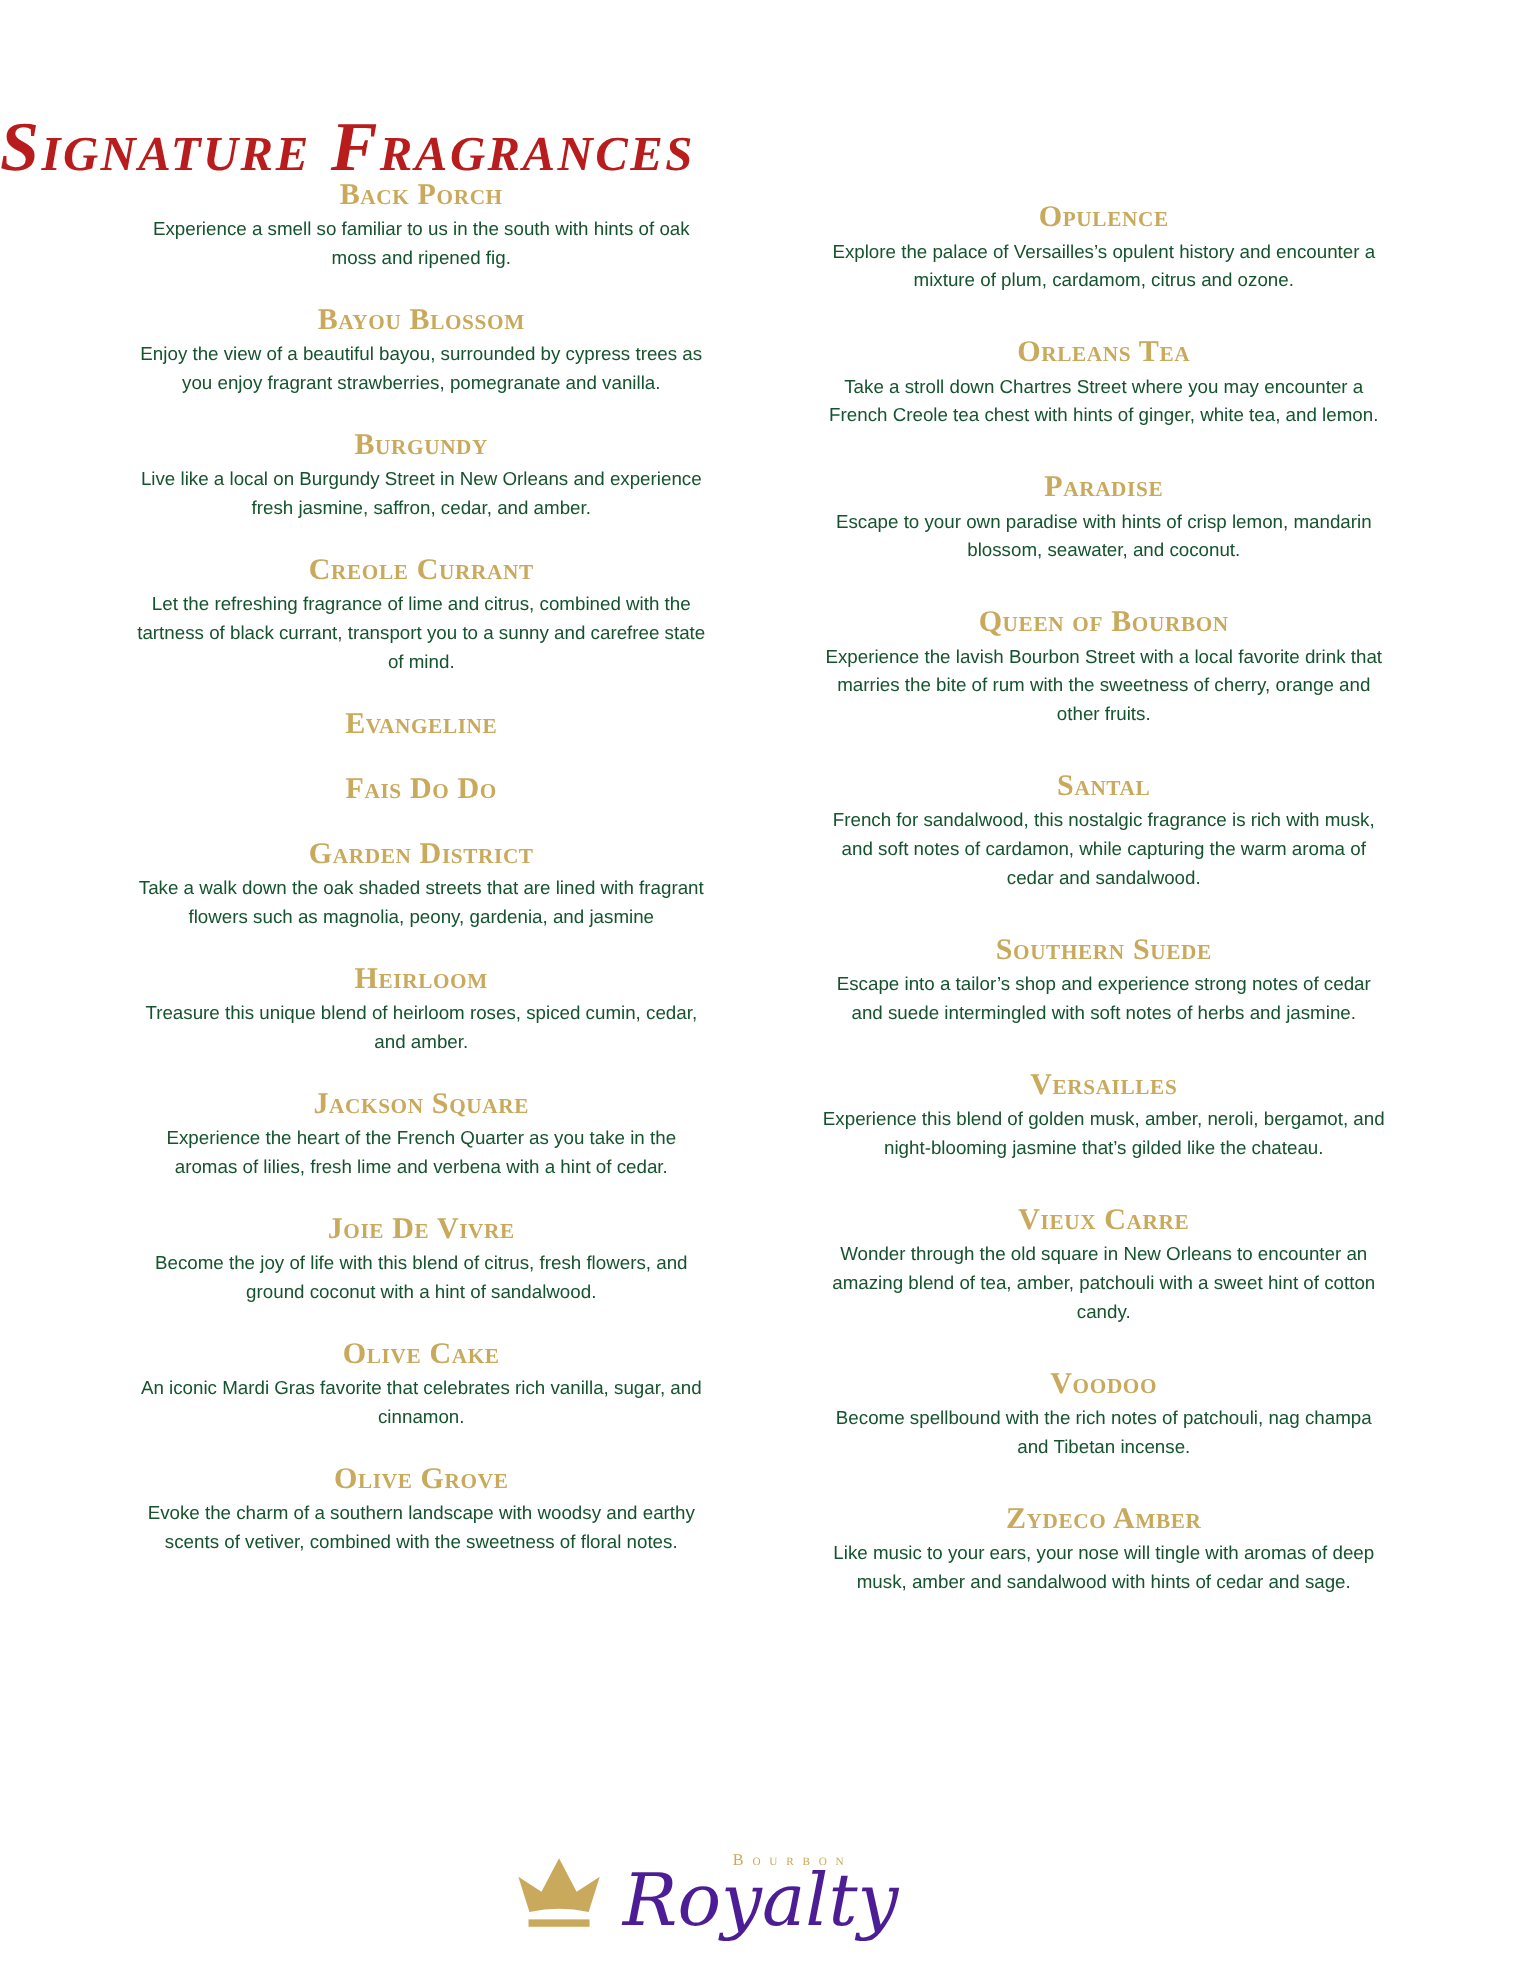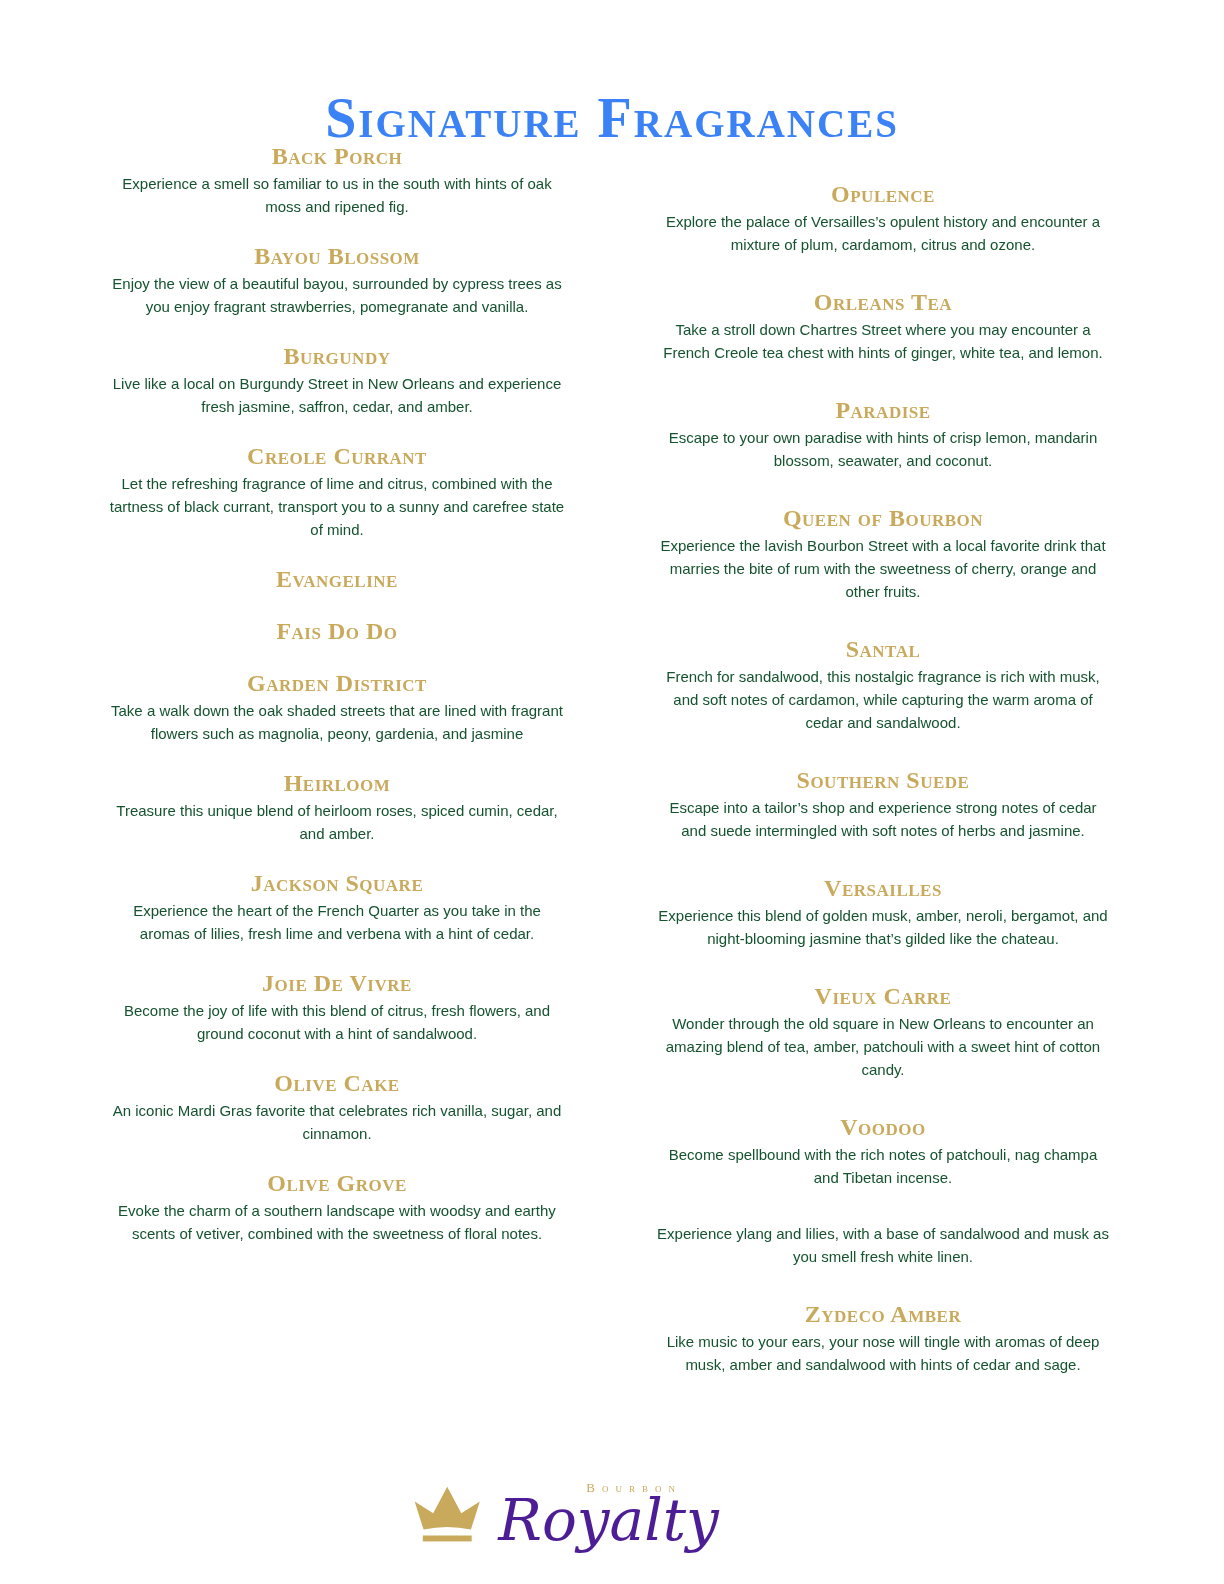--- a/index.html
+++ b/index.html
@@ -13,37 +13,37 @@
     height: 1584px;
     background: #ffffff;
     overflow: hidden;
     font-family: "Liberation Sans", sans-serif;
   }
   .page-title {
     position: absolute;
     top: 48px;
     left: 0;
     width: 100%;
-    text-align: center;
     font-family: "Liberation Serif", serif;
     font-variant: small-caps;
     font-weight: 700;
     font-size: 56px;
     letter-spacing: 2px;
-    color: #3b82f6;
+    color: #b91c1c;
+    font-style: italic;
   }
   .column {
     position: absolute;
     width: 456px;
     text-align: center;
   }
   .column-left  { left: 109px; top: 143px; }
   .column-right { left: 655px; top: 161px; }
   .fragrance-item { margin-bottom: 25px; }
-  .column-right .fragrance-item { margin-bottom: 33px; margin-top: 20px; }
+  .column-right .fragrance-item { margin-bottom: 33px; }
   .fragrance-name {
     font-family: "Liberation Serif", serif;
     font-variant: small-caps;
     font-weight: 700;
     font-size: 24px;
     line-height: 27px;
     letter-spacing: 0.5px;
     color: #C9A95C;
   }
   .fragrance-desc {
@@ -176,21 +176,20 @@
     </div>
     <div class="fragrance-item">
       <div class="fragrance-name">Vieux Carre</div>
       <div class="fragrance-desc">Wonder through the old square in New Orleans to encounter an amazing blend of tea, amber, patchouli with a sweet hint of cotton candy.</div>
     </div>
     <div class="fragrance-item">
       <div class="fragrance-name">Voodoo</div>
       <div class="fragrance-desc">Become spellbound with the rich notes of patchouli, nag champa and Tibetan incense.</div>
     </div>
     <div class="fragrance-item">
-      <div class="fragrance-desc">Experience ylang and lilies, with a base of sandalwood and musk as you smell fresh white linen.</div>
     </div>
     <div class="fragrance-item">
       <div class="fragrance-name">Zydeco Amber</div>
       <div class="fragrance-desc">Like music to your ears, your nose will tingle with aromas of deep musk, amber and sandalwood with hints of cedar and sage.</div>
     </div>
   </div>
 
   <div class="logo">
     <svg class="crown" width="74" height="70" viewBox="0 0 100 94" xmlns="http://www.w3.org/2000/svg">
       <path d="M6 26 L31 42 L50 6 L69 42 L94 26 L82 64 Q50 57 18 64 Z" fill="#C9A95C"></path>

